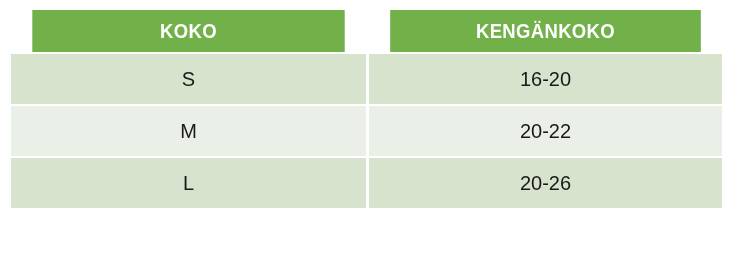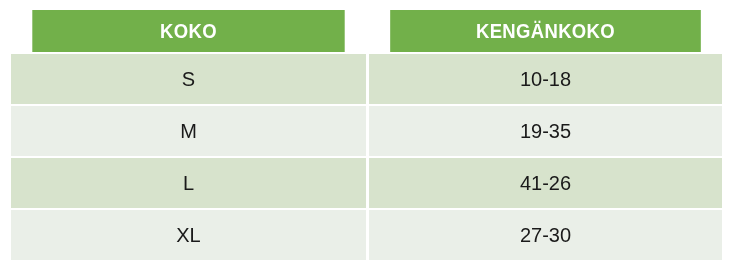--- a/index.html
+++ b/index.html
@@ -72,29 +72,25 @@
     </colgroup>
     <thead>
       <tr>
         <th>KOKO</th>
         <th>KENGÄNKOKO</th>
       </tr>
     </thead>
     <tbody>
       <tr class="row-odd">
         <td>S</td>
-        <td>10-18</td>
+        <td>16-20</td>
       </tr>
       <tr class="row-even">
         <td>M</td>
-        <td>19-35</td>
+        <td>20-22</td>
       </tr>
       <tr class="row-odd">
         <td>L</td>
-        <td>41-26</td>
-      </tr>
-      <tr class="row-even">
-        <td>XL</td>
-        <td>27-30</td>
+        <td>20-26</td>
       </tr>
     </tbody>
   </table>
 </div>
 
 </body></html>

